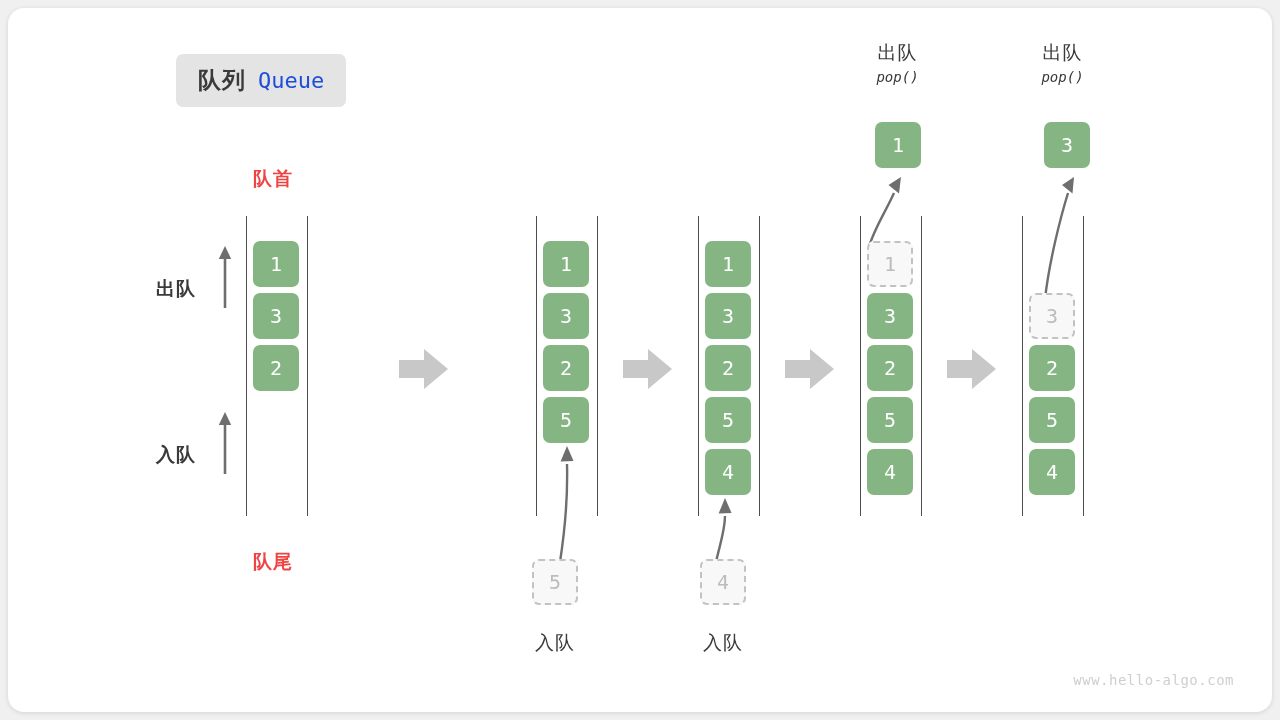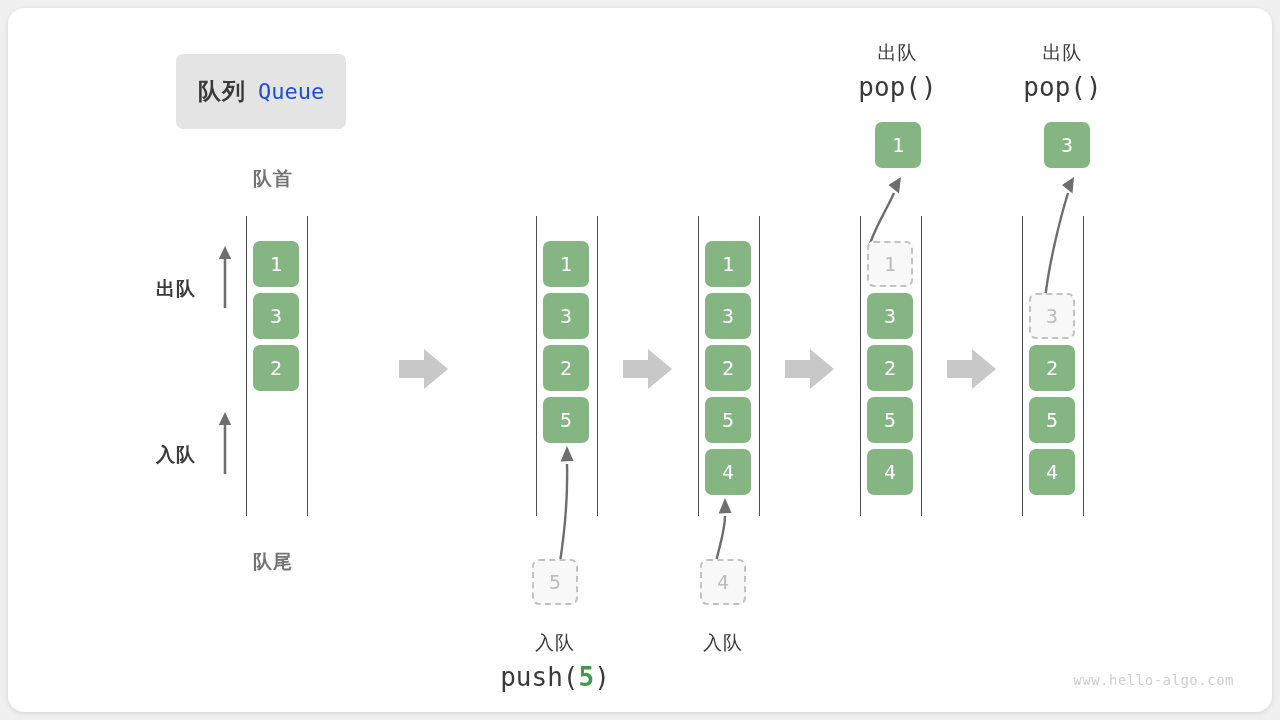--- a/index.html
+++ b/index.html
@@ -25,21 +25,21 @@
     box-shadow: 0 1px 5px rgba(0,0,0,0.12);
     overflow: hidden;
   }
   .abs { position: absolute; }
 
   
   #title-badge {
     left: 168px;
     top: 46px;
     height: 53px;
-    padding: 11px 22px;
+    padding: 0 22px;
     background: #e4e4e4;
     border-radius: 7px;
     display: flex;
     align-items: center;
     gap: 12px;
   }
   #title-cn {
     font-size: 23px;
     font-weight: bold;
     color: #3a3a3a;
@@ -48,21 +48,21 @@
   #title-en {
     font-size: 22px;
     color: #1d4ed8;
     font-family: "DejaVu Sans Mono", "Liberation Mono", monospace;
   }
 
   
   .head-label {
     font-size: 19px;
     font-weight: bold;
-    color: #737373;
+    color: #ef4444;
     letter-spacing: 1px;
     text-align: center;
     white-space: nowrap;
   }
   .side-label {
     font-size: 19px;
     font-weight: bold;
     color: #3a3a3a;
     letter-spacing: 1px;
     white-space: nowrap;
@@ -71,23 +71,24 @@
     text-align: center;
     white-space: nowrap;
     line-height: 1.55;
   }
   .op-cn {
     font-size: 19px;
     color: #3a3a3a;
     letter-spacing: 1px;
   }
   .op-code {
-    font-size: 26px;
-    color: #3a3a3a;
-    font-family: "DejaVu Sans Mono", "Liberation Mono", monospace;
+    font-size: 14px;
+    color: #3a3a3a;
+    font-family: "DejaVu Sans Mono", "Liberation Mono", monospace;
+    font-style: italic;
   }
   .op-code .arg {
     color: #3f9a4e;
     font-weight: bold;
   }
 
   
   .rail {
     width: 1px;
     background: #4d4d4d;
@@ -173,21 +174,20 @@
 
     <svg class="abs" style="left:530px; top:432px;" width="60" height="125">
       <path d="M22 122 C 26 96, 30 62, 29 24" stroke="#6e6e6e" stroke-width="2.4" fill="none"></path>
       <path d="M29 6 L35.6 21 L22.6 21.6 Z" fill="#6e6e6e"></path>
     </svg>
 
     <div class="abs cell ghost" style="left:524px; top:551px;">5</div>
 
     <div class="abs op-label" style="left:447px; top:620px; width:200px;">
       <div class="op-cn">入队</div>
-      <div class="op-code"><span>push(</span><span class="arg">5</span><span>)</span></div>
     </div>
   </div>
 
   <svg class="abs" style="left:615px; top:341px;" width="50" height="40">
     <path d="M0 11 L25 11 L25 0 L49 20 L25 40 L25 29 L0 29 Z" fill="#c8c8c8"></path>
   </svg>
 
   <div class="abs">
     <div class="abs rail" style="left:690px; top:208px; height:300px;"></div>
     <div class="abs rail" style="left:751px; top:208px; height:300px;"></div>

